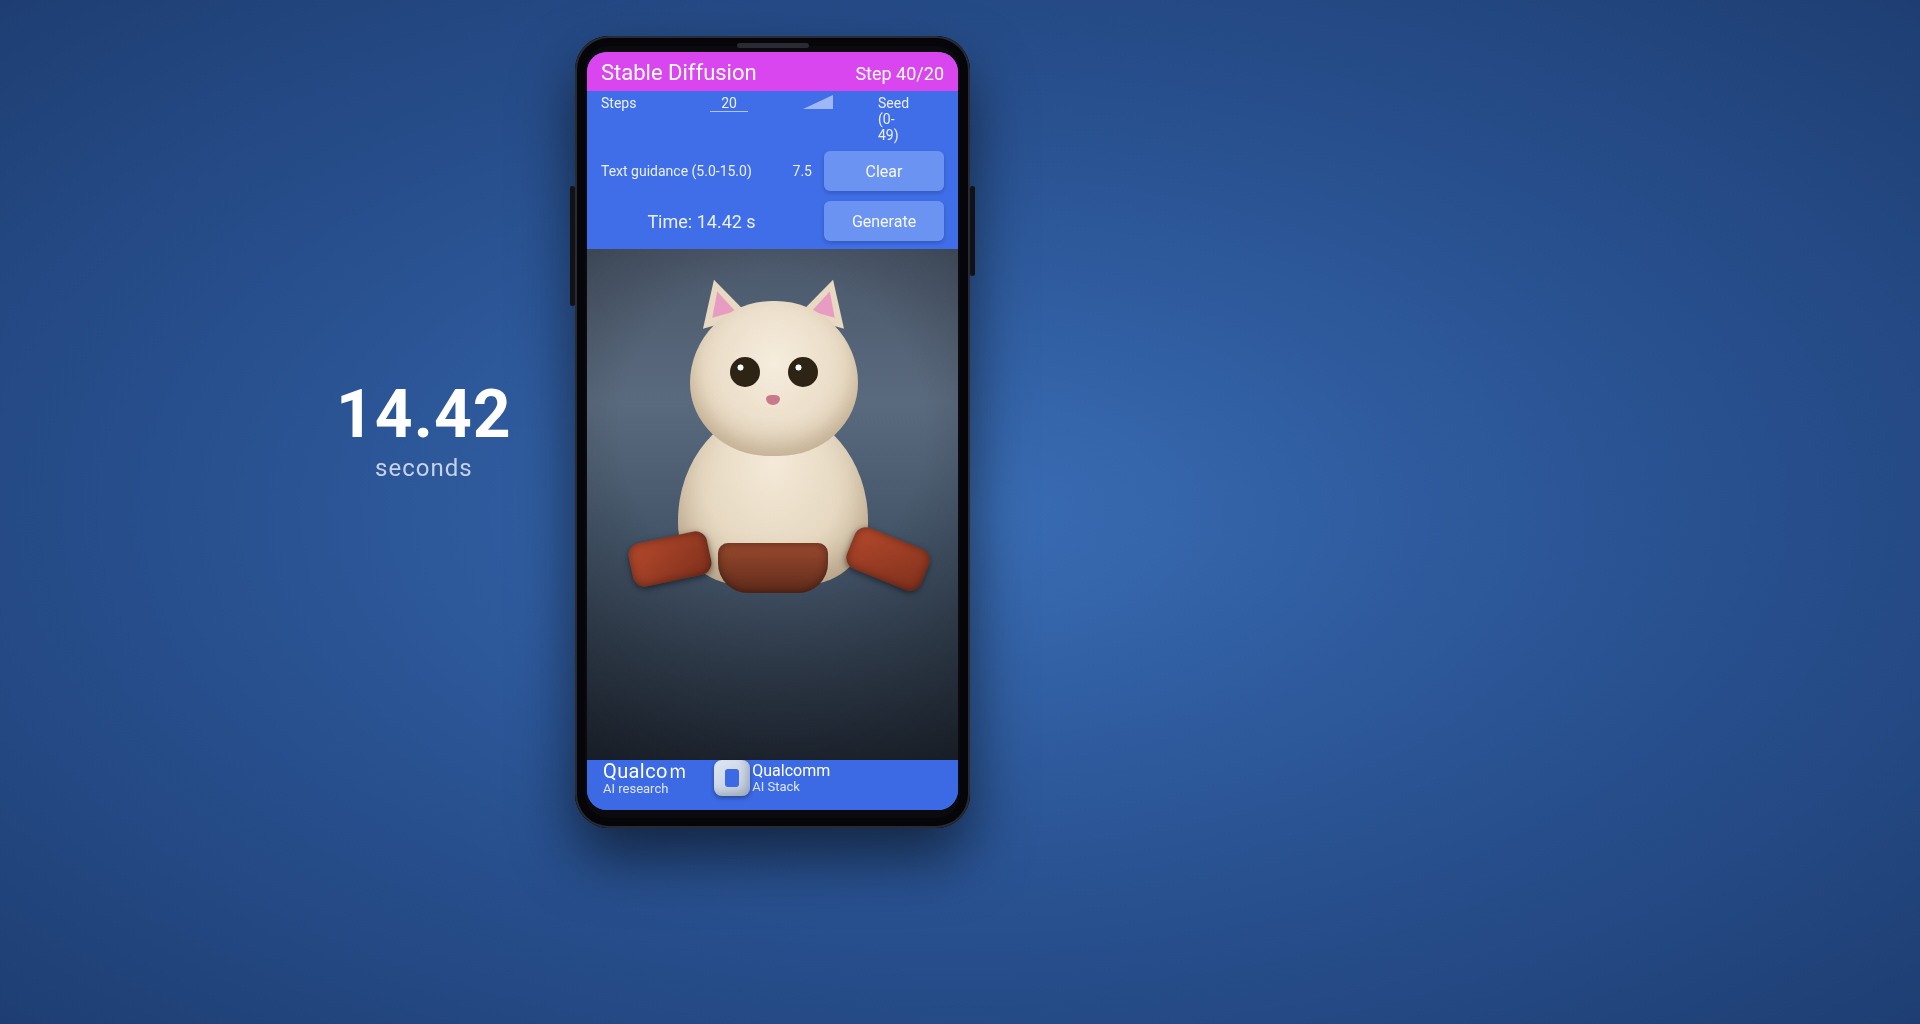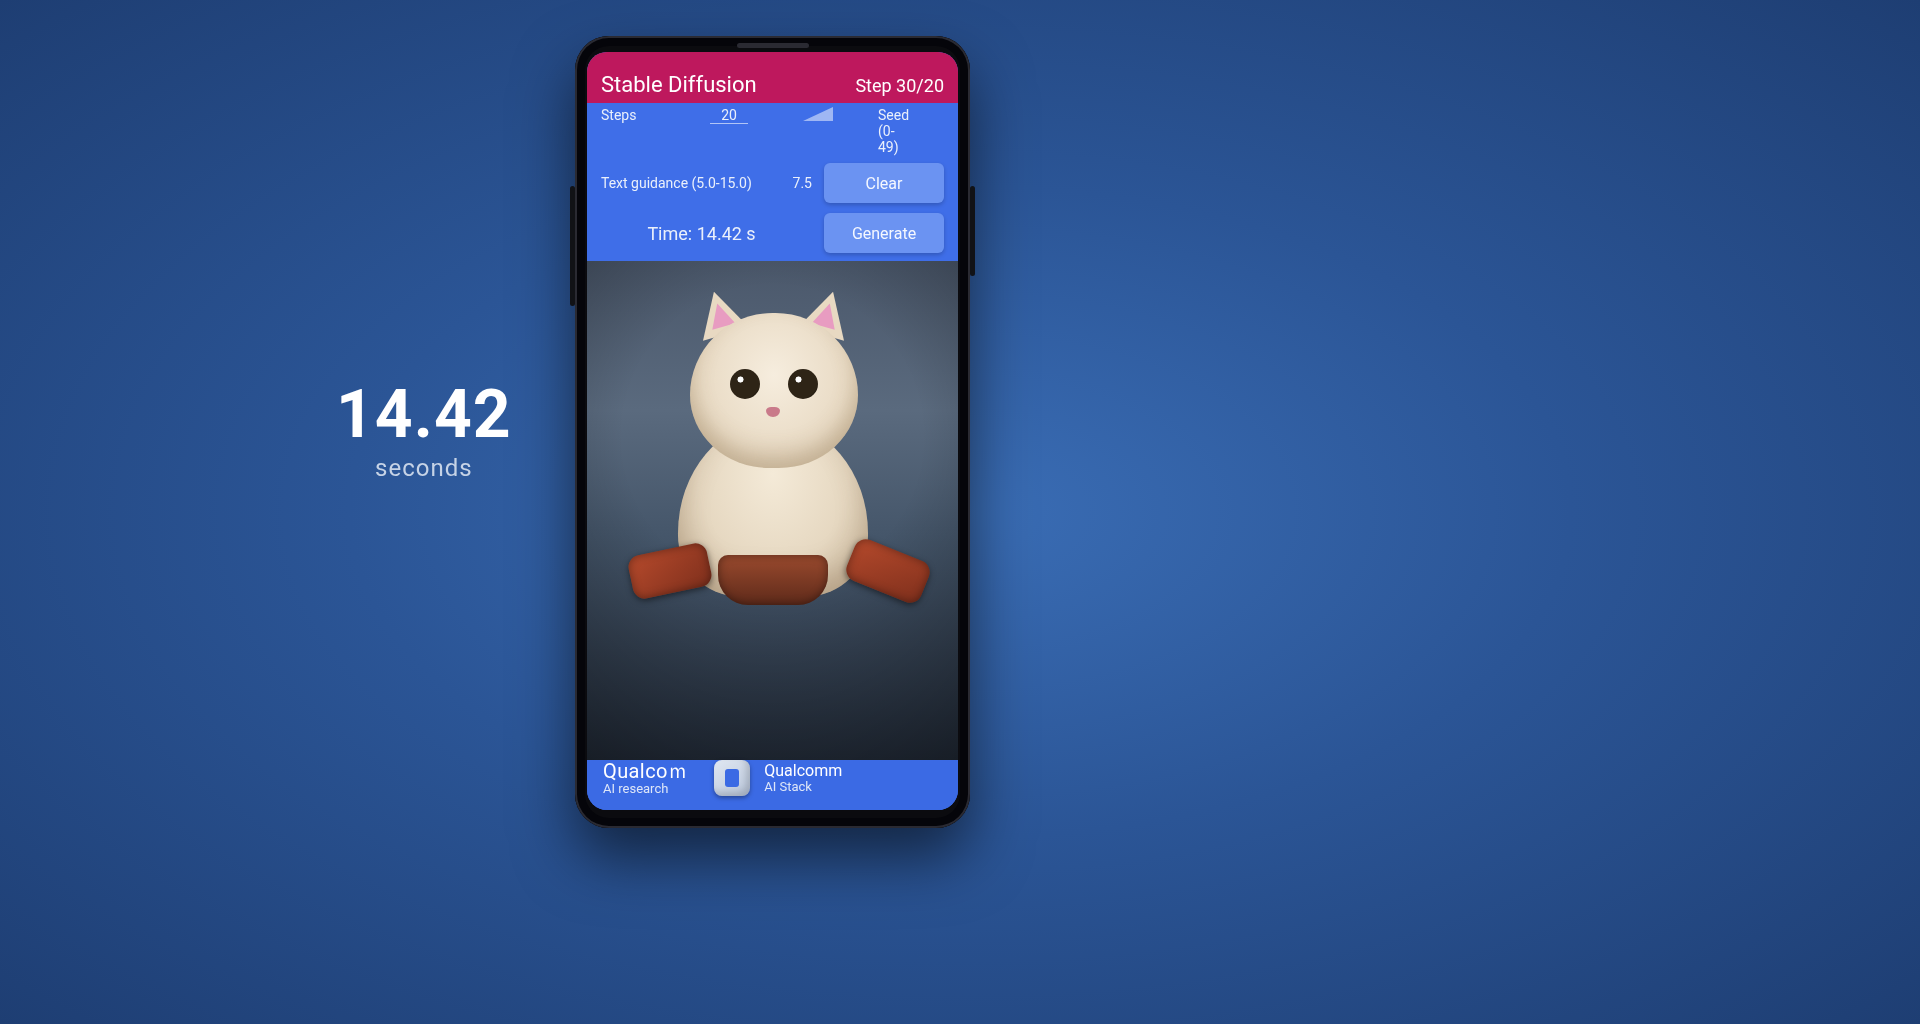--- a/index.html
+++ b/index.html
@@ -85,22 +85,22 @@
     height: 100%;
     background: #3f6ee8;
     border-radius: 20px;
     overflow: hidden;
     display: flex;
     flex-direction: column;
   }
 
   
   .app-header {
-    background: #be185d;
-    padding: 20px 14px 6px 14px;
+    background: #d946ef;
+    padding: 8px 14px 6px 14px;
     display: flex;
     justify-content: space-between;
     align-items: baseline;
   }
   .app-header .title {
     font-size: 22px;
     font-weight: 400;
   }
   .app-header .step {
     font-size: 18px;
@@ -297,21 +297,21 @@
     font-weight: 400;
     letter-spacing: 0.4px;
   }
   .qc-research .sub {
     font-size: 13px;
     color: #dde6f8;
   }
   .qc-stack {
     display: flex;
     align-items: center;
-    gap: 14px;
+    gap: 2px;
   }
   .qc-stack .cube {
     width: 36px; height: 36px;
     border-radius: 8px;
     background: linear-gradient(145deg, #e0e7f2 0%, #b9c6da 100%);
     position: relative;
     box-shadow: 0 2px 4px rgba(0,0,0,0.35), inset -4px -4px 6px rgba(0,0,0,0.15);
   }
   .qc-stack .cube::after {
     content:"";
@@ -341,21 +341,21 @@
   <div class="num">14.42</div>
   <div class="unit">seconds</div>
 </div>
 
 <div class="phone">
   <div class="earpiece"></div>
   <div class="screen">
 
     <div class="app-header">
       <span class="title">Stable Diffusion</span>
-      <span class="step">Step 30/20</span>
+      <span class="step">Step 40/20</span>
     </div>
 
 
     <div class="controls">
       <div class="row steps-row">
         <span class="lbl">Steps</span>
         <span class="val">20</span>
         <span class="slider-tri"></span>
         <span class="seed-lbl">Seed (0-49)</span>
         <span class="val seed-val">0</span>

